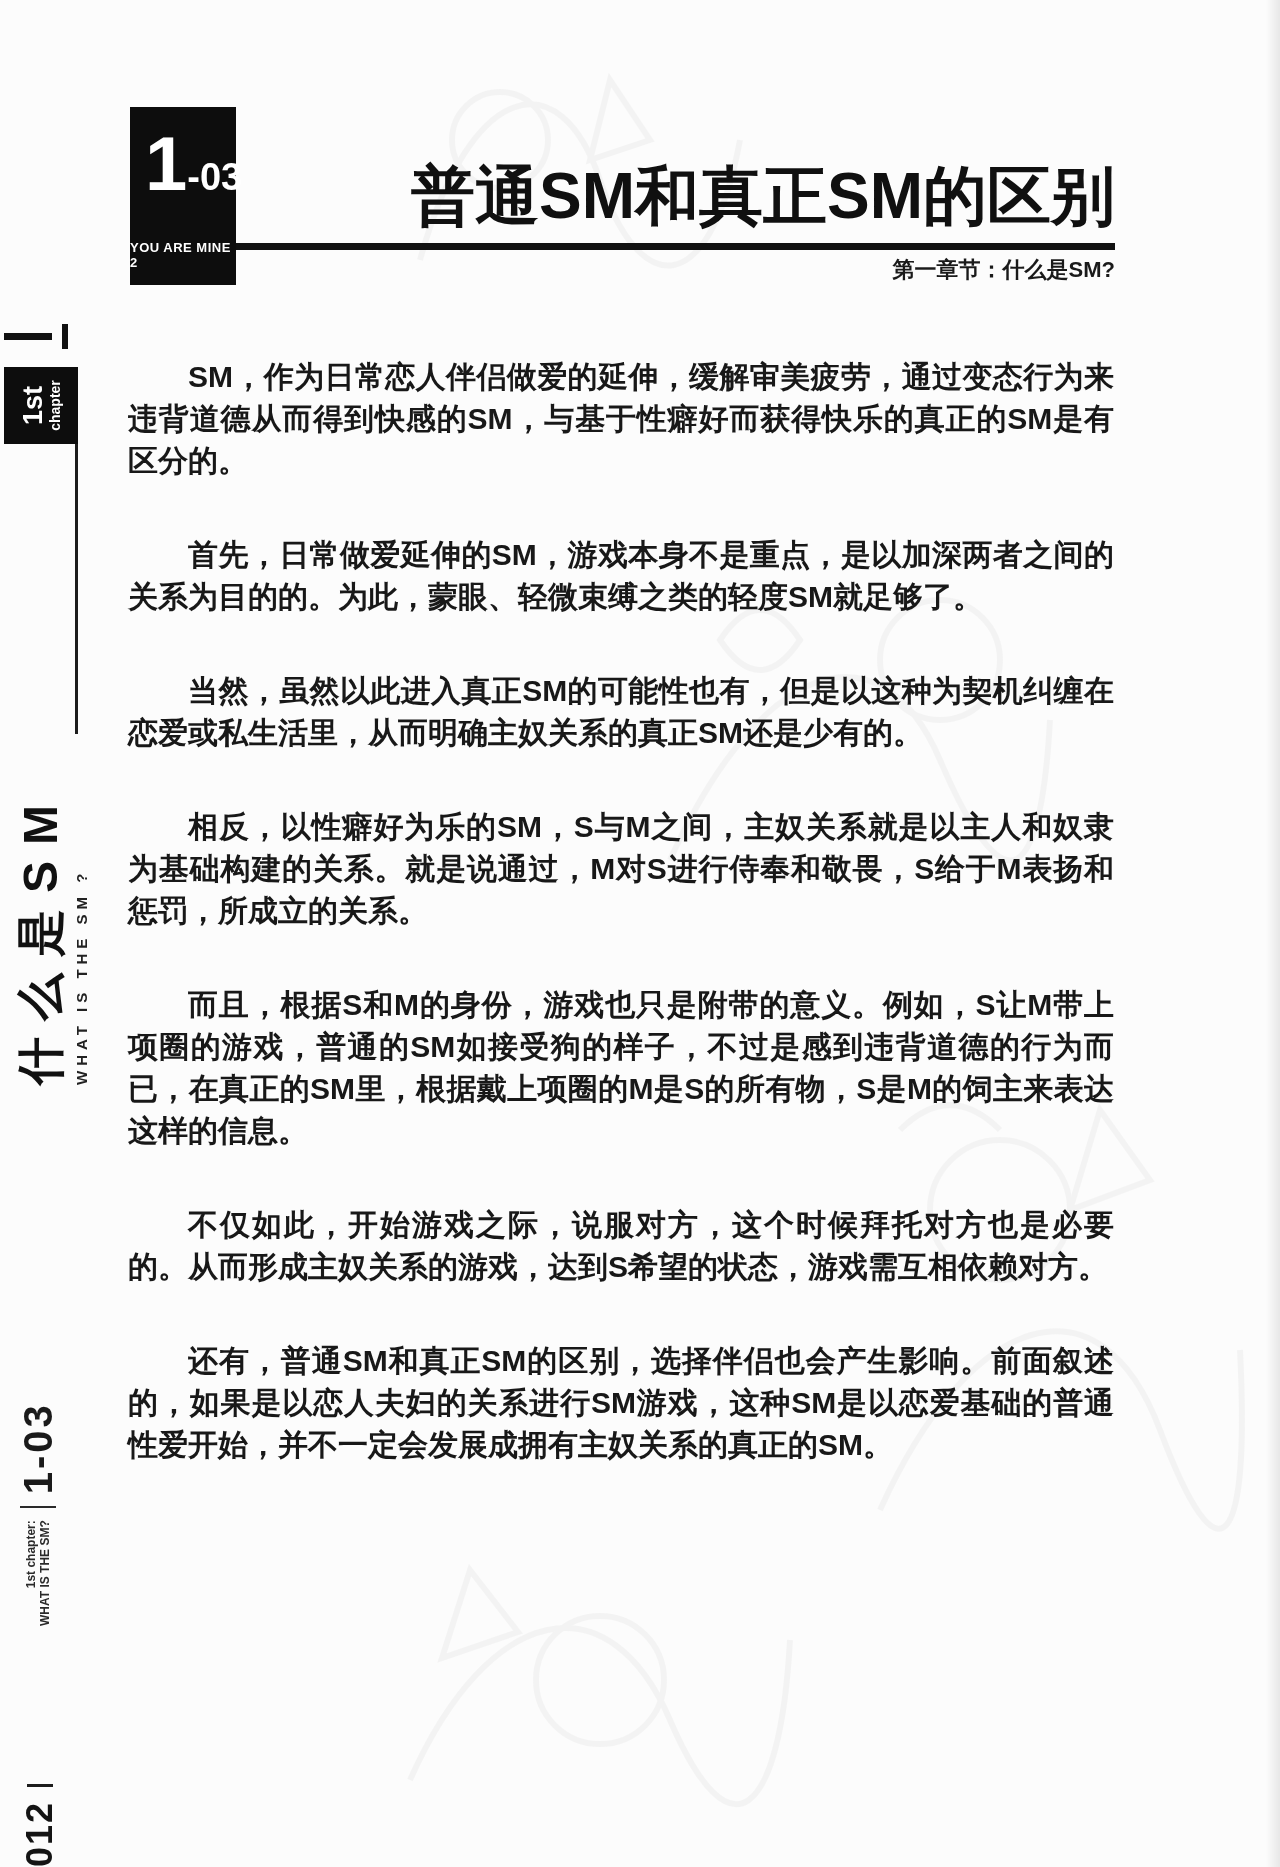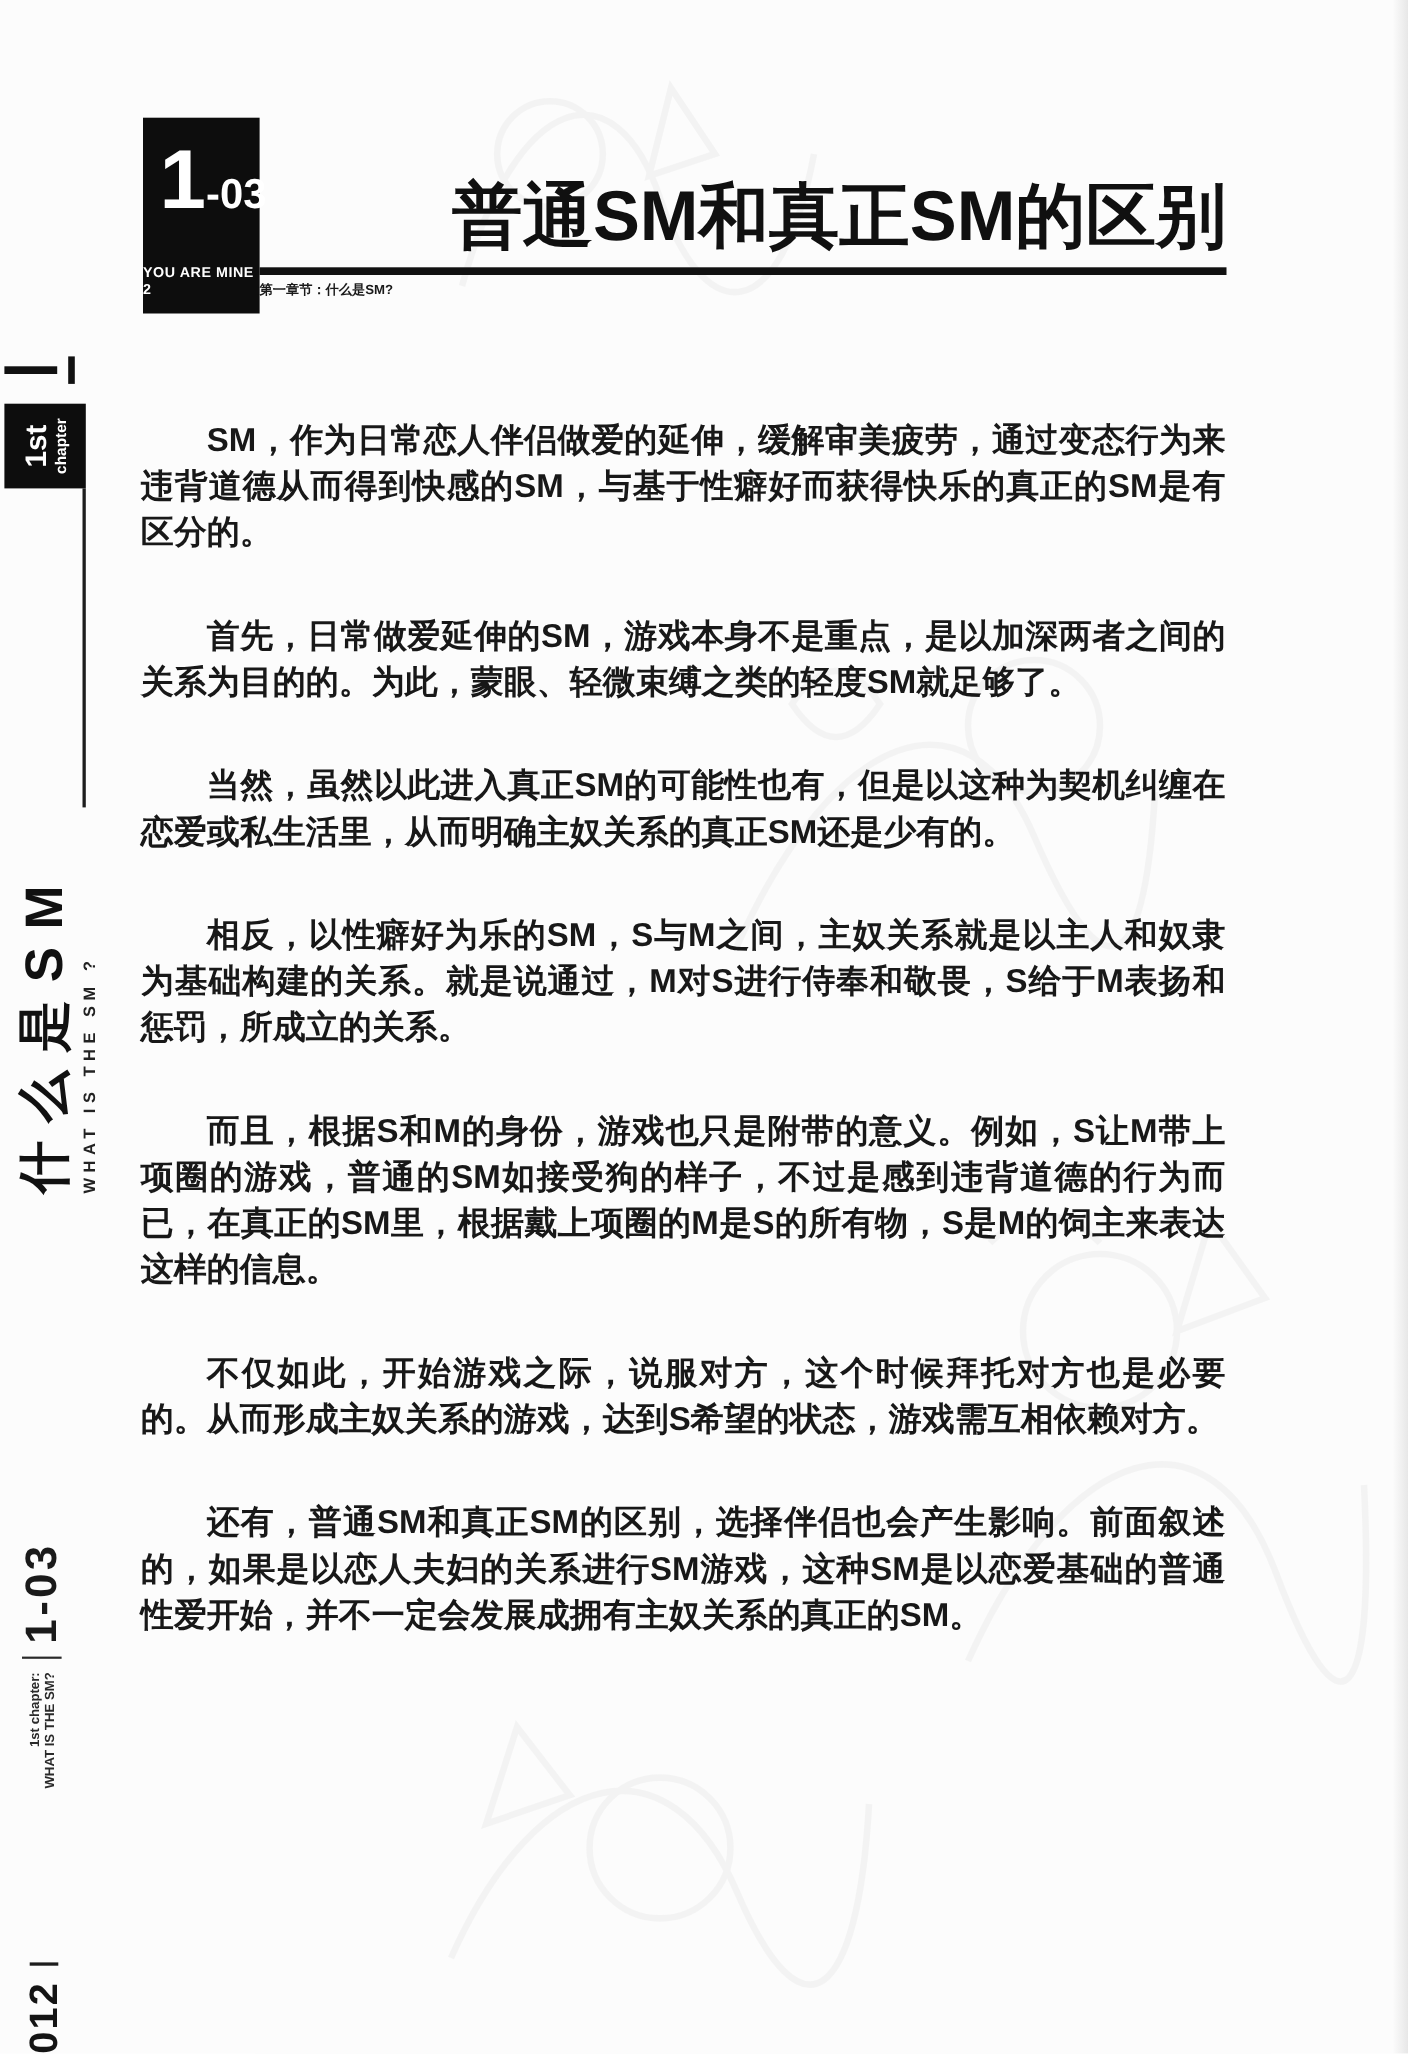--- a/index.html
+++ b/index.html
@@ -27,21 +27,21 @@
   .page-title {
     position:absolute; left:236px; top:150px; width:879px;
     text-align:right; font-size:64px; line-height:92px; font-weight:bold; color:#101010;
     white-space:nowrap;
   }
   .title-rule {
     position:absolute; left:236px; top:243px; width:879px; height:7px; background:#111;
   }
   .page-subtitle {
     position:absolute; left:236px; top:255px; width:879px;
-    font-size:12px; font-weight:bold; color:#1a1a1a;
+    text-align:right; font-size:22px; font-weight:bold; color:#1a1a1a;
   }
   
   .mark-h { position:absolute; left:4px; top:333px; width:48px; height:7px; background:#111; }
   .mark-v { position:absolute; left:62px; top:324px; width:6px; height:25px; background:#111; }
   .rot-outer { position:absolute; }
   .rot-inner {
     position:absolute; left:0; transform:rotate(-90deg); transform-origin:0 0;
   }
   .side-box { left:4px; top:367px; width:74px; height:77px; background:#0d0d0d; }
   .side-box .rot-inner {
@@ -74,21 +74,21 @@
   .side-footer .fnum { font-size:40px; font-weight:bold; letter-spacing:3px; color:#1a1a1a; white-space:nowrap; }
   .side-pagenum { left:20px; top:1748px; width:40px; height:119px; }
   .side-pagenum .rot-inner {
     top:119px; width:119px; height:40px;
     display:flex; flex-direction:row; align-items:center; gap:14px;
   }
   .side-pagenum .pnum { font-size:36px; font-weight:bold; letter-spacing:2px; color:#141414; white-space:nowrap; }
   .side-pagenum .pdiv { width:3px; height:26px; background:#1d1d1d; }
   
   .body-text {
-    position:absolute; left:128px; top:380px; width:986px;
+    position:absolute; left:128px; top:356px; width:986px;
     font-size:30px; line-height:42px; font-weight:600;
     text-align:justify; color:#181818;
   }
   .body-text p { margin:0 0 52px 0; text-indent:2em; }
   
   .scan-edge {
     position:absolute; right:0; top:0; width:14px; height:100%;
     background:linear-gradient(to left, #e7e7e7, rgba(255,255,255,0));
   }
   .wm { position:absolute; opacity:0.06; pointer-events:none; }

